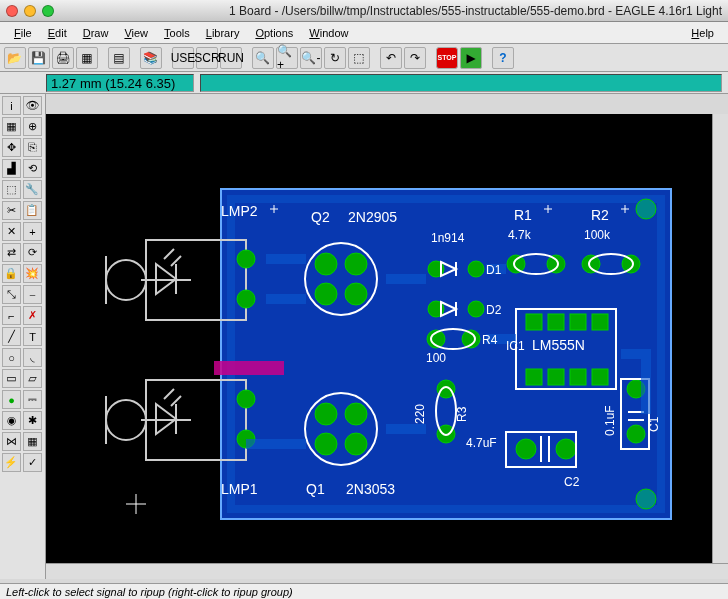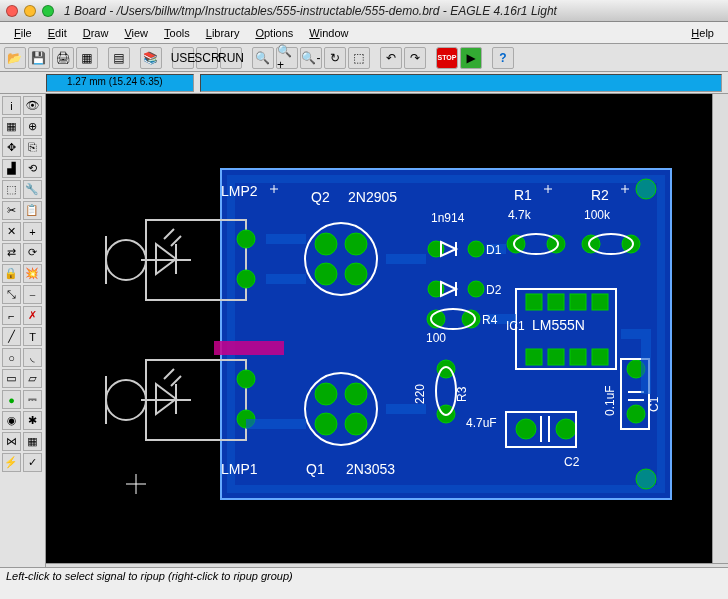--- a/index.html
+++ b/index.html
@@ -1,41 +1,41 @@
 <!DOCTYPE html>
 <html><head>
 <meta charset="utf-8">
 <style>
 * { box-sizing: border-box; margin: 0; padding: 0; }
 body { font-family: "Lucida Grande", Arial, sans-serif; font-size: 11px; background: #d8d8d8; width: 728px; height: 599px; overflow: hidden; position: relative; }
 .titlebar { height: 22px; background: linear-gradient(#f0f0f0, #c8c8c8); display: flex; align-items: center; padding: 0 6px; border-bottom: 1px solid #888; }
 .traffic { display: flex; gap: 6px; margin-right: 10px; }
 .tbtn { width: 12px; height: 12px; border-radius: 50%; border: 1px solid rgba(0,0,0,.3); }
 .tb-close { background: #ff5f56; } .tb-min { background: #ffbd2e; } .tb-zoom { background: #27c93f; }
-.title { flex: 1; text-align: left; font-size: 12px; color: #222; font-style: italic; }
+.title { flex: 1; text-align: right; font-size: 12px; color: #222; }
 .menubar { height: 22px; background: #eee; display: flex; align-items: center; padding: 0 6px; border-bottom: 1px solid #999; justify-content: center; }
 .menu-item { padding: 2px 8px; cursor: default; text-decoration: underline; text-decoration-color: transparent; }
 .menu-item .u { text-decoration: underline; }
 .menu-spacer { flex: 1; }
 .toolbar { height: 28px; background: #e2e2e2; display: flex; align-items: center; padding: 0 4px; gap: 2px; border-bottom: 1px solid #999; }
 .tbutton { width: 22px; height: 22px; background: #ddd; border: 1px solid #aaa; border-radius: 2px; display: flex; align-items: center; justify-content: center; font-size: 12px; }
 .tsep { width: 6px; }
 .stop { background: #d00; color: #fff; font-size: 7px; border-radius: 3px; font-weight: bold; }
 .coordbar { height: 22px; background: #e2e2e2; display: flex; align-items: center; border-bottom: 1px solid #999; }
-.coord-field { height: 18px; background: #0ea5e9; border: 1px inset #999; padding: 1px 20px; font-size: 10px; margin-left: 6px; }
+.coord-field { height: 18px; background: #14b8a6; border: 1px inset #999; padding: 1px 4px; font-size: 13px; margin-left: 6px; }
 .coord1 { width: 148px; margin-left: 46px; }
 .coord2 { flex: 1; margin: 0 6px; }
 .main { position: absolute; top: 94px; left: 0; right: 0; bottom: 20px; display: flex; }
 .sidepal { width: 46px; background: #e2e2e2; display: flex; flex-wrap: wrap; align-content: flex-start; padding: 2px; gap: 2px; border-right: 1px solid #999; }
 .palbtn { width: 19px; height: 19px; background: #ddd; border: 1px solid #aaa; display: flex; align-items: center; justify-content: center; font-size: 11px; }
-.canvas-wrap { flex: 1; display: flex; flex-direction: column; }
+.canvas-wrap { flex: 1; display: flex; flex-direction: column; margin-top: 20px; }
 .canvas { flex: 1; background: #000; position: relative; overflow: hidden; }
 .scroll-v { width: 16px; background: #ddd; border-left: 1px solid #999; }
 .scroll-h { height: 16px; background: #ddd; border-top: 1px solid #999; }
-.status { position: absolute; bottom: 0; left: 0; right: 0; height: 32px; background: #eee; border-top: 1px solid #999; padding: 2px 6px; font-style: italic; font-size: 11px; }
+.status { position: absolute; bottom: 0; left: 0; right: 0; height: 16px; background: #eee; border-top: 1px solid #999; padding: 2px 6px; font-style: italic; font-size: 11px; }
 .pcb-svg { position: absolute; top: 0; left: 0; }
 .lbl { fill: #fff; font-family: Arial; font-size: 14px; }
 .lbls { fill: #fff; font-family: Arial; font-size: 12px; }
 </style>
 </head>
 <body>
 
 <div class="titlebar">
   <div class="traffic">
     <div class="tbtn tb-close"></div>

